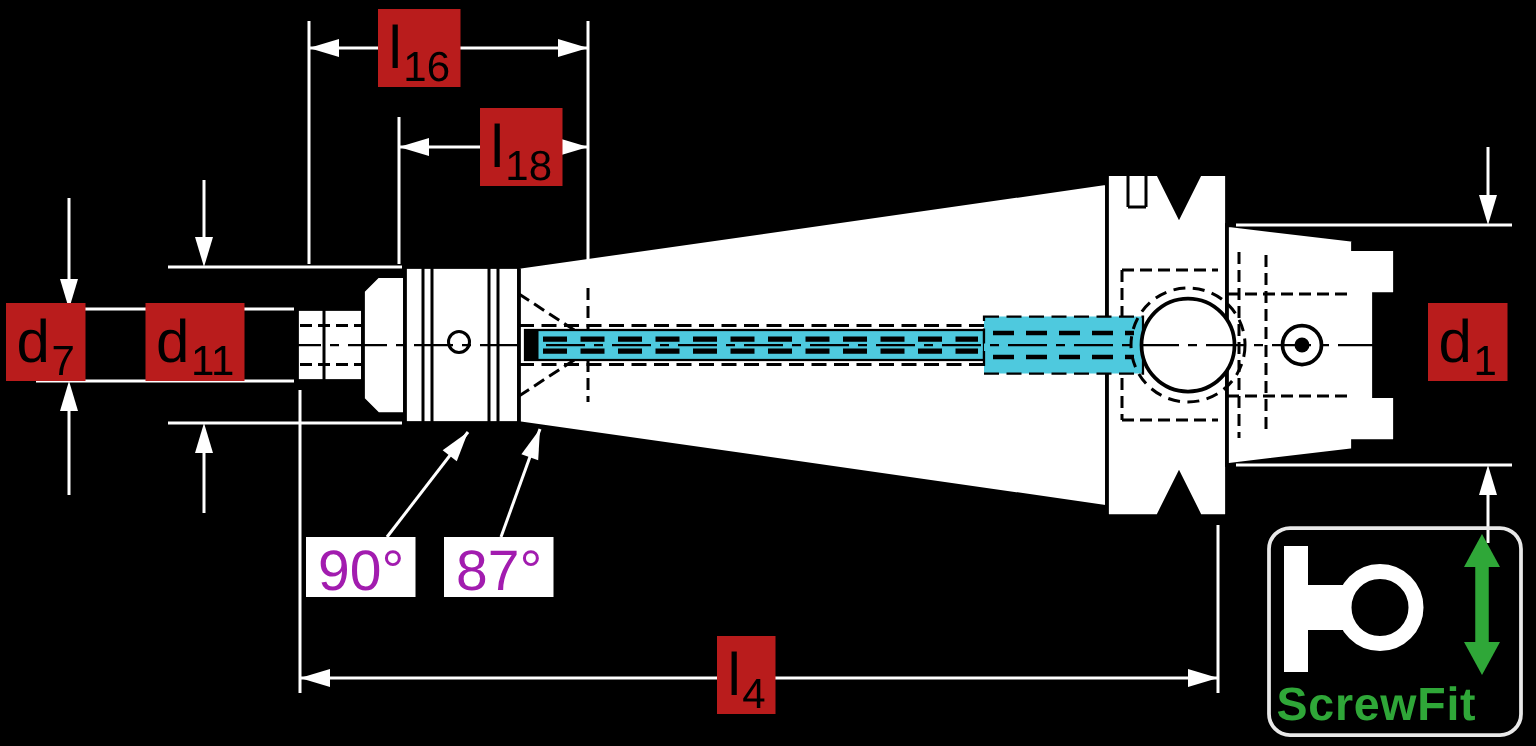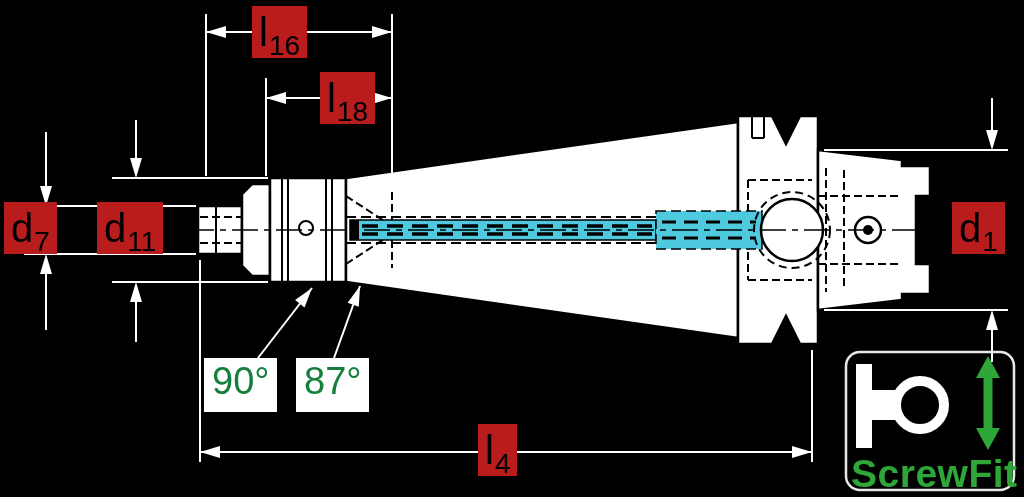--- a/index.html
+++ b/index.html
@@ -2,23 +2,23 @@
 <html><head>
 <meta charset="utf-8">
 <style>
   html,body{margin:0;padding:0;background:#000;}
   #stage{position:relative;width:1024px;height:497px;background:#000;overflow:hidden;
          font-family:"Liberation Sans",sans-serif;}
   #stage svg{position:absolute;left:0;top:0;}
   .dim-label{position:absolute;background:#b91c1c;color:#000;padding:0 7px;
              font-size:40px;line-height:52px;height:52px;white-space:nowrap;}
   .dim-label .sub{font-size:28px;position:relative;top:9px;margin-left:1px;}
-  .angle-label{position:absolute;background:#fff;color:#15803d;padding:0 8px;
-               font-size:38px;line-height:46px;height:54px;white-space:nowrap;}
-  .logo-text{position:absolute;color:#2fa738;font-size:39px;font-weight:700;
+  .angle-label{position:absolute;background:#fff;color:#a21caf;padding:0 8px;
+               font-size:38px;line-height:46px;height:40px;white-space:nowrap;}
+  .logo-text{position:absolute;color:#2fa738;font-size:31px;font-weight:700;
              letter-spacing:.5px;white-space:nowrap;}
 </style>
 </head>
 <body>
 
 <div id="stage">
 
 <svg width="1024" height="497" viewBox="0 0 1024 497">
 
   <g fill="#ffffff" stroke="#000000" stroke-width="2.5">

